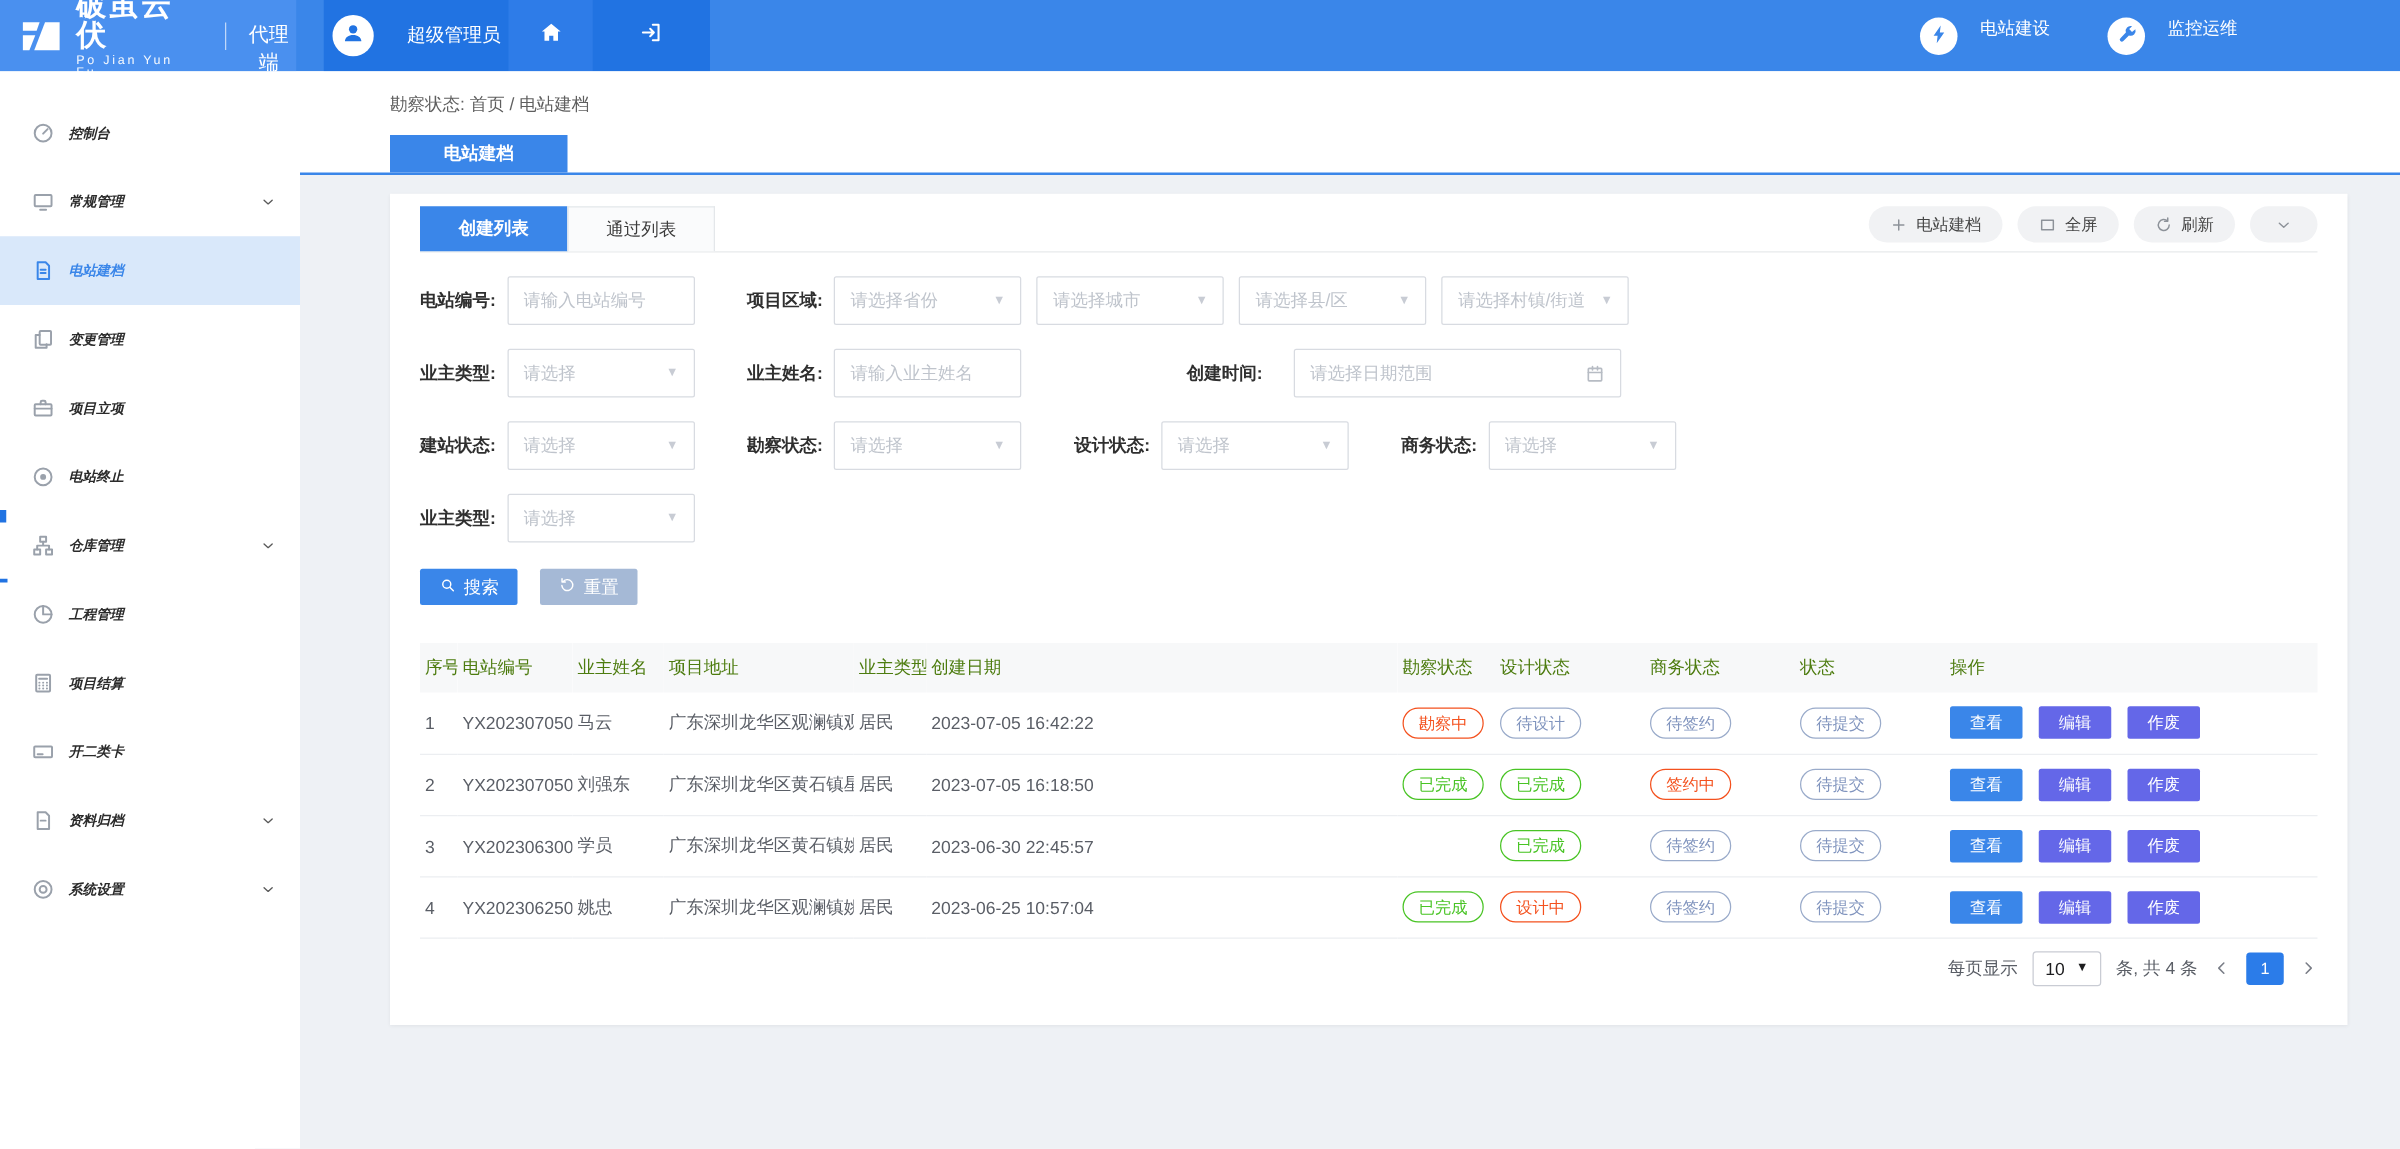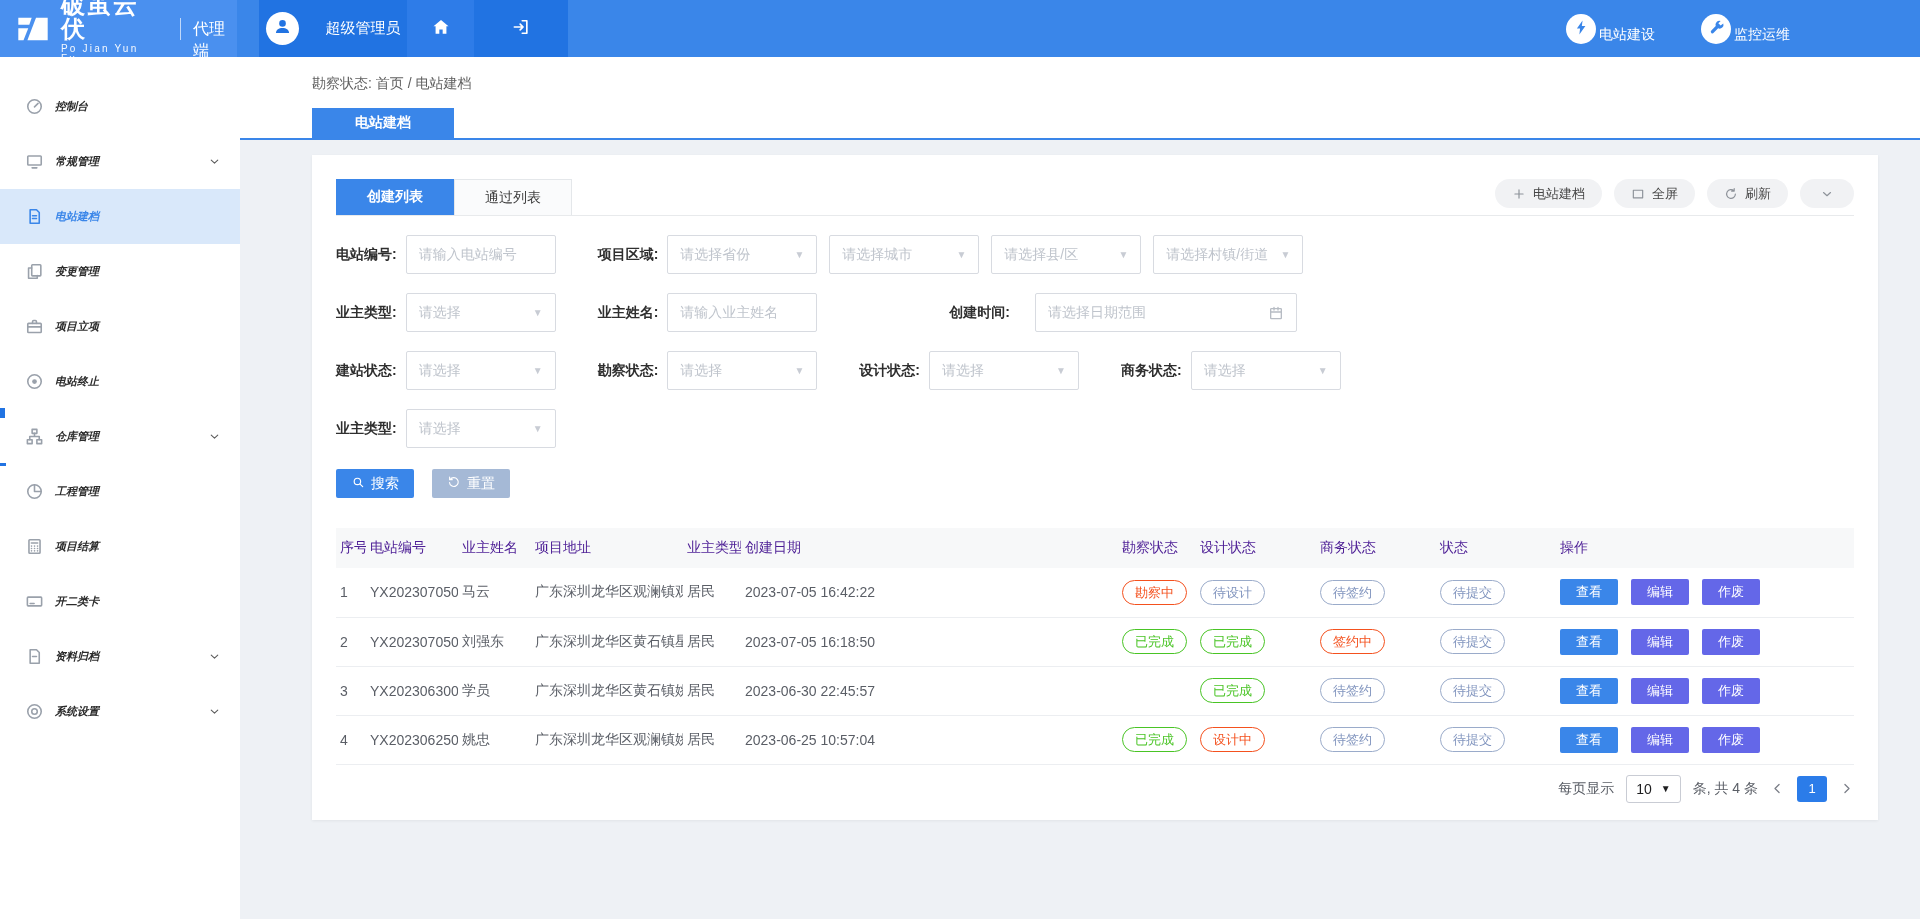--- a/index.html
+++ b/index.html
@@ -8,32 +8,32 @@
 
   
   .topbar { height:57px; display:flex; align-items:stretch; background:#3a86e9; color:#fff; }
   .brand { width:237px; background:#4a90ef; display:flex; align-items:center; padding-left:14px; }
   .brand-logo { width:38px; height:38px; flex:0 0 auto; }
   .brand-logo svg { width:38px; height:38px; display:block; }
   .brand-text { margin-left:9px; line-height:1; }
   .brand-title { font-size:24px; font-weight:700; letter-spacing:2px; }
   .brand-sub { font-size:10px; letter-spacing:2.2px; margin-top:3px; opacity:.95; }
   .brand-tag { margin-left:24px; padding-left:12px; border-left:1px solid rgba(255,255,255,.65);
-    font-size:16px; height:22px; line-height:22px; }
+    font-size:16px; height:22px; line-height:22px;text-align:center; }
   .tb-user { width:148px; background:#2173e2; display:flex; align-items:center; justify-content:center; gap:27px; cursor:pointer;margin-left:22px; }
   .avatar { width:33px; height:33px; border-radius:50%; background:#fff; color:#2173e2;
     display:flex; align-items:center; justify-content:center; }
   .avatar svg { width:21px; height:21px; }
   .tb-user-name { font-size:15px; }
   .tb-sq { display:flex; align-items:center; justify-content:center; cursor:pointer; }
   .tb-home { width:67px; background:#2e7ce8; }
   .tb-logout { width:94px; background:#2173e2; }
   .tb-sq svg { width:20px; height:20px; }
   .tb-right { margin-left:auto; display:flex; align-items:center; gap:46px; padding-right:130px; }
-  .tb-link { display:flex; align-items:flex-end; gap:3px; font-size:14px; cursor:pointer; }
+  .tb-link { display:flex; align-items:flex-start; gap:18px; font-size:14px; cursor:pointer; }
   .tb-circ { width:30px; height:30px; border-radius:50%; background:#fff; color:#3a86e9;
     display:flex; align-items:center; justify-content:center; }
   .tb-circ svg { width:17px; height:17px; }
 
   
   .layout { display:flex; height:862px; }
   .sidebar { width:240px; background:#fff; padding-top:22px; position:relative; flex:0 0 auto; }
   .side-item { height:55px; display:flex; align-items:center; padding-left:25px; cursor:pointer; color:#2b2b2b; }
   .si-icon { width:19px; height:19px; color:#9aa1ab; margin-right:11px; flex:0 0 auto; }
   .si-icon svg { width:19px; height:19px; display:block; }
@@ -46,21 +46,21 @@
   .sm-1 { top:351px; width:5px; height:10px; }
   .sm-2 { top:406px; width:6px; height:3px; }
 
   
   .content { flex:1; display:flex; flex-direction:column; min-width:0; }
   .content-head { background:#fff; padding:18px 0 0 72px; border-bottom:2px solid #3a86e9; }
   .breadcrumb { font-size:14px; color:#5f5f5f; }
   .page-tab { margin-top:15px; width:142px; height:30px; background:#3a86e9; color:#fff;
     display:flex; align-items:center; justify-content:center; font-size:14px; font-weight:700; cursor:pointer; }
   .content-body { flex:1; padding:15px 42px 0 72px; }
-  .panel { background:#fff; height:665px; padding:24px 24px 0; box-shadow:0 1px 3px rgba(0,0,0,.06); }
+  .panel { background:#fff; height:665px; padding:10px 24px 0; box-shadow:0 1px 3px rgba(0,0,0,.06); }
 
   .panel-top { display:flex; align-items:flex-end; border-bottom:1px solid #e8eaec; }
   .ptabs { display:flex; }
   .ptab { min-width:118px; height:36px; display:flex; align-items:center; justify-content:center;
     font-size:14px; padding:0 18px; cursor:pointer; }
   .ptab.active { background:#3a86e9; color:#fff; font-weight:700; }
   .ptab.inactive { background:#fafbfc; border:1px solid #e4e7ea; border-bottom:none; color:#3c3c3c; }
   .toolbar { margin-left:auto; display:flex; gap:12px; align-items:center; padding-bottom:7px; }
   .pill { height:29px; border-radius:15px; background:#f1f2f4; color:#454545; font-size:13px;
     display:flex; align-items:center; gap:7px; padding:0 17px; cursor:pointer; }
@@ -87,21 +87,21 @@
 
   .f-actions { margin-top:21px; display:flex; gap:18px; }
   .btn { height:29px; display:flex; align-items:center; justify-content:center; gap:6px;
     border-radius:2px; font-size:14px; color:#fff; padding:0 15px; cursor:pointer; border:none; }
   .btn svg { width:14px; height:14px; }
   .btn-search { background:#3a86e9; }
   .btn-reset { background:#a5b9d6; }
 
   
   table { width:100%; border-collapse:collapse; table-layout:fixed; margin-top:30px; }
-  thead th { background:#f7f8f9; height:40px; font-size:14px; color:#4c1d95; font-weight:400;
+  thead th { background:#f7f8f9; height:40px; font-size:14px; color:#4d7c0f; font-weight:400;
     text-align:left; padding:0 4px 0 4px; white-space:nowrap; overflow:hidden; }
   tbody td { height:49px; border-bottom:1px solid #eceef1; font-size:14px; color:#5a5e66;
     padding:0 4px; white-space:nowrap; overflow:hidden; }
   .badge { display:inline-block; height:25px; line-height:23px; padding:0 12px; border-radius:13px;
     font-size:13px; border:1px solid; background:#fff; }
   .tone-orange { color:#f4511e; border-color:#f4511e; }
   .tone-green  { color:#49c425; border-color:#49c425; }
   .tone-blue   { color:#8094be; border-color:#9aabca; }
   .abtn { display:inline-block; height:26px; line-height:26px; padding:0 16px; font-size:13px;
     color:#fff; border-radius:2px; margin-right:13px; cursor:pointer; }

